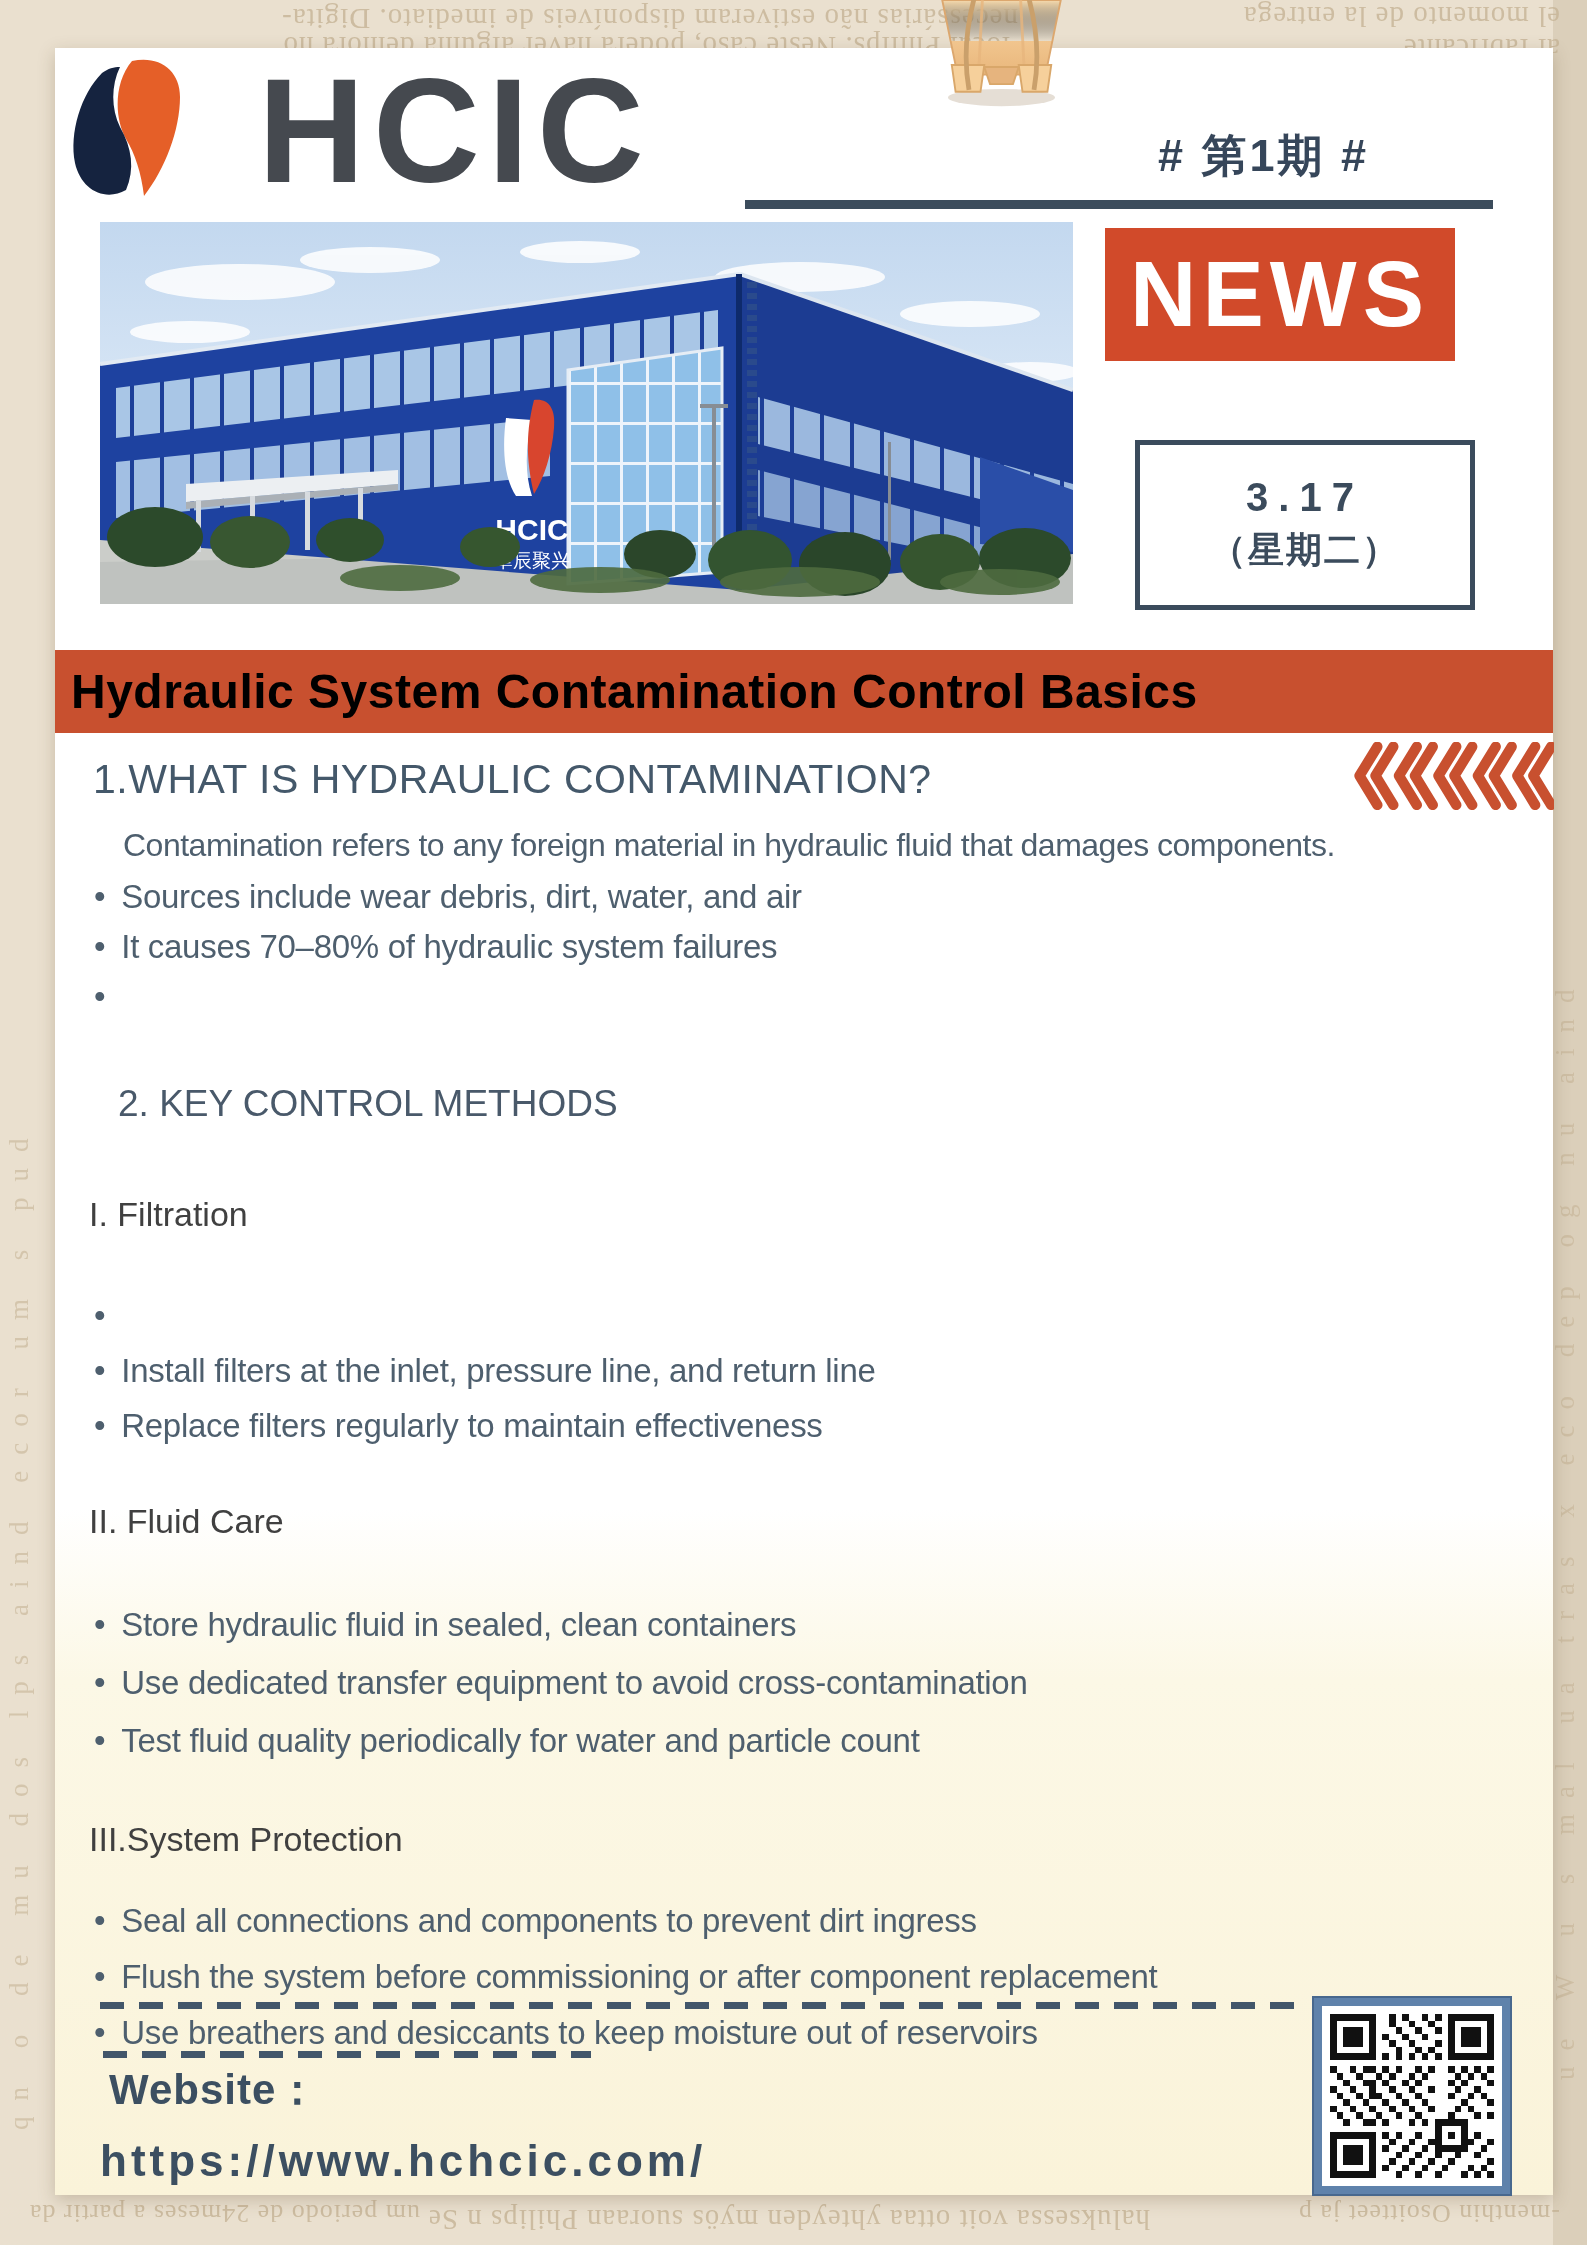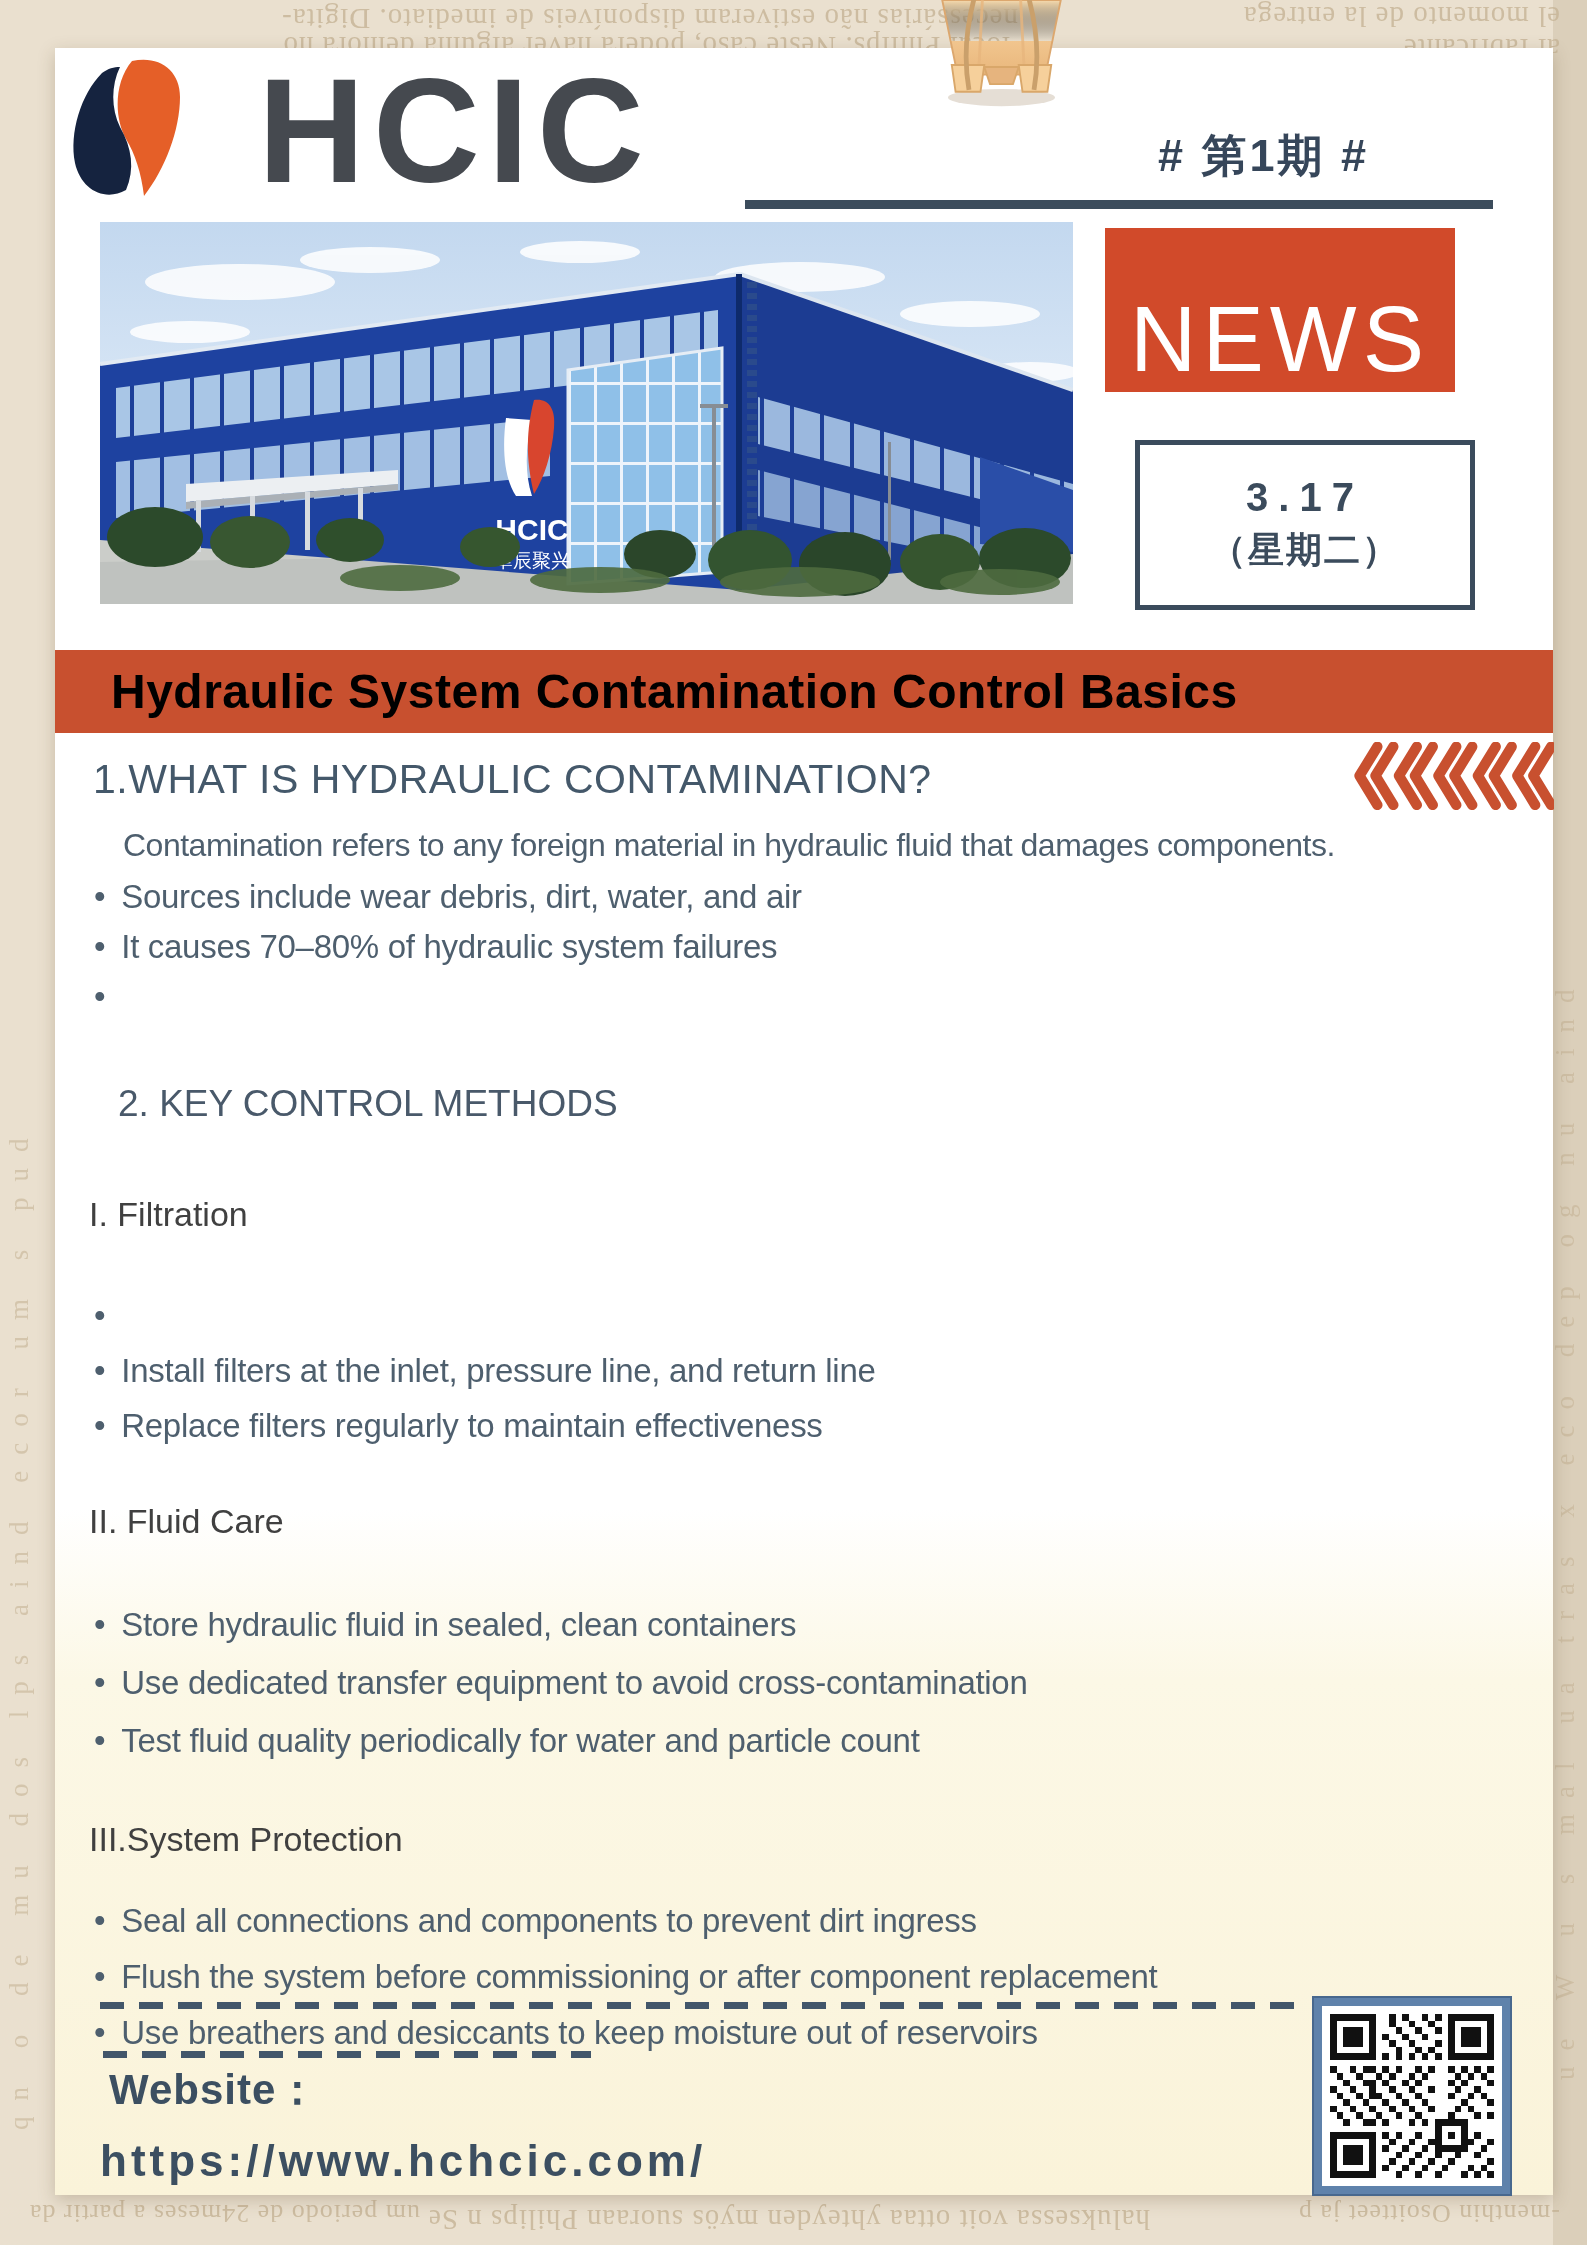--- a/index.html
+++ b/index.html
@@ -22,32 +22,32 @@
   .logo-icon{left:66px;top:58px;width:150px;height:142px;}
   .logo-text{left:258px;top:58px;height:146px;line-height:146px;
              font-size:148px;font-weight:bold;color:#45494f;letter-spacing:8px;}
   .issue-tag{left:1158px;top:126px;font-size:45px;font-weight:bold;
              color:#36465a;letter-spacing:3px;}
   .header-rule{left:745px;top:200px;width:748px;height:9px;background:#3c4c5c;}
   .clip{left:925px;top:0;width:153px;height:132px;z-index:6;}
   
   .photo{left:100px;top:222px;width:973px;height:382px;}
   .photo svg{width:100%;height:100%;display:block;}
-  .news-banner{left:1105px;top:228px;width:350px;height:164px;background:#d14a2a;
-               color:#ffffff;font-size:92px;font-weight:normal;letter-spacing:6px;
-               display:flex;align-items:flex-end;justify-content:center;}
+  .news-banner{left:1105px;top:228px;width:350px;height:133px;background:#d14a2a;
+               color:#ffffff;font-size:92px;font-weight:bold;letter-spacing:6px;
+               display:flex;align-items:center;justify-content:center;}
   .date-box{left:1135px;top:440px;width:330px;height:160px;border:5px solid #3b4b5c;
             background:#ffffff;display:flex;flex-direction:column;
             align-items:center;justify-content:center;gap:6px;}
   .date-day{font-size:40px;font-weight:bold;color:#3b4b5c;letter-spacing:10px;}
   .date-week{font-size:36px;font-weight:bold;color:#3b4b5c;letter-spacing:2px;}
   
   .title-banner{left:55px;top:650px;width:1498px;height:83px;background:#c8502f;}
   .title-banner span{display:block;padding-left:16px;line-height:83px;
-        font-size:48px;font-weight:bold;color:#000000;letter-spacing:.5px;white-space:nowrap;margin-left:40px;}
+        font-size:48px;font-weight:bold;color:#000000;letter-spacing:.5px;white-space:nowrap;}
   .chevrons{left:1352px;top:742px;width:202px;height:62px;}
   
   .h1{left:93px;top:756px;font-size:41px;color:#44586a;letter-spacing:.5px;}
   .intro{left:123px;top:827px;font-size:32px;color:#4e5f6e;letter-spacing:-.5px;white-space:nowrap;}
   .h2{left:118px;top:1083px;font-size:37px;color:#49596a;}
   .h3{font-size:34px;color:#404040;position:absolute;left:89px;text-align:right;}
   .blist{position:absolute;left:94px;}
   .bl{display:flex;align-items:center;font-size:33px;color:#4e5f6e;letter-spacing:-.3px;white-space:nowrap;}
   .dot{margin-right:16px;font-size:33px;}
   .dash{position:absolute;height:7px;

